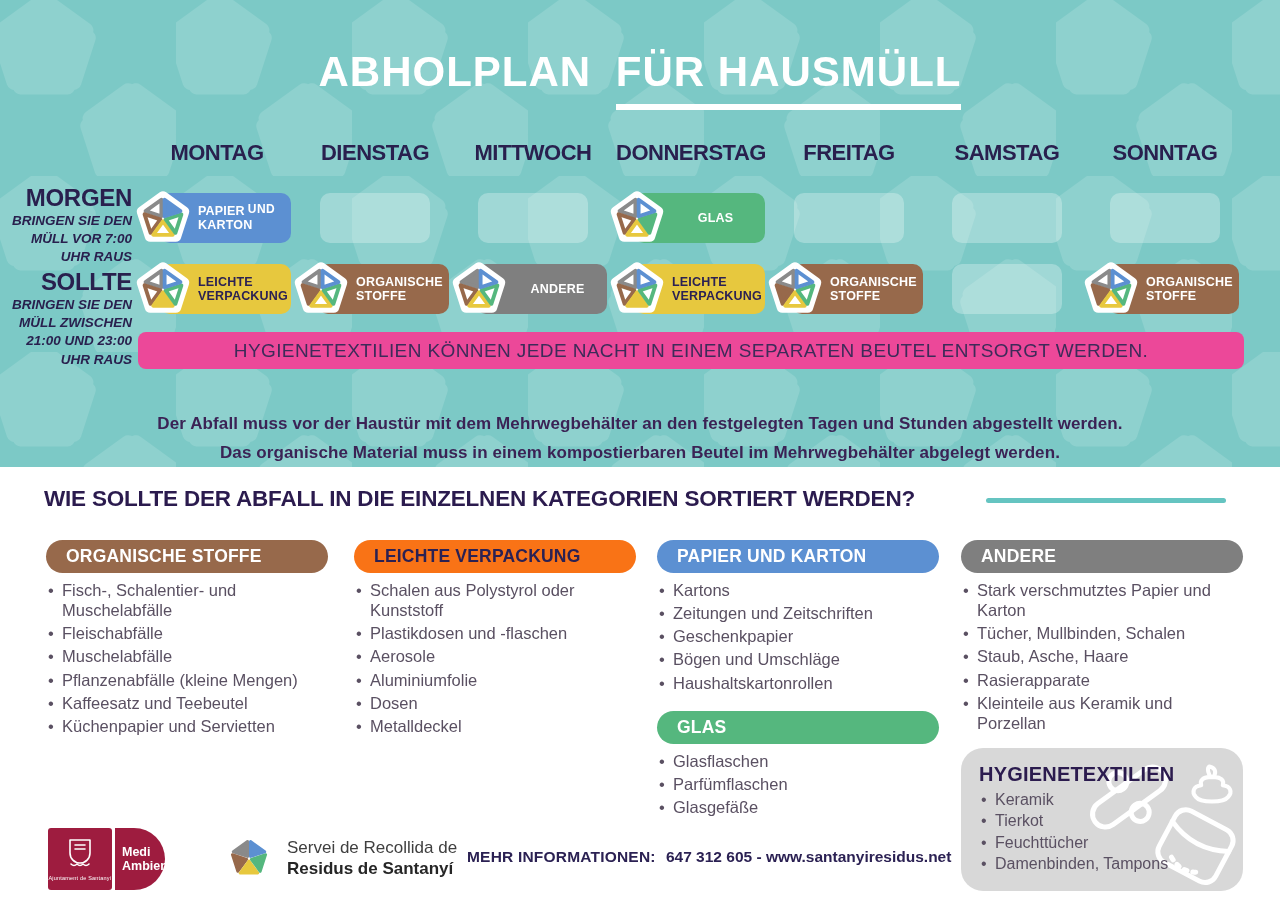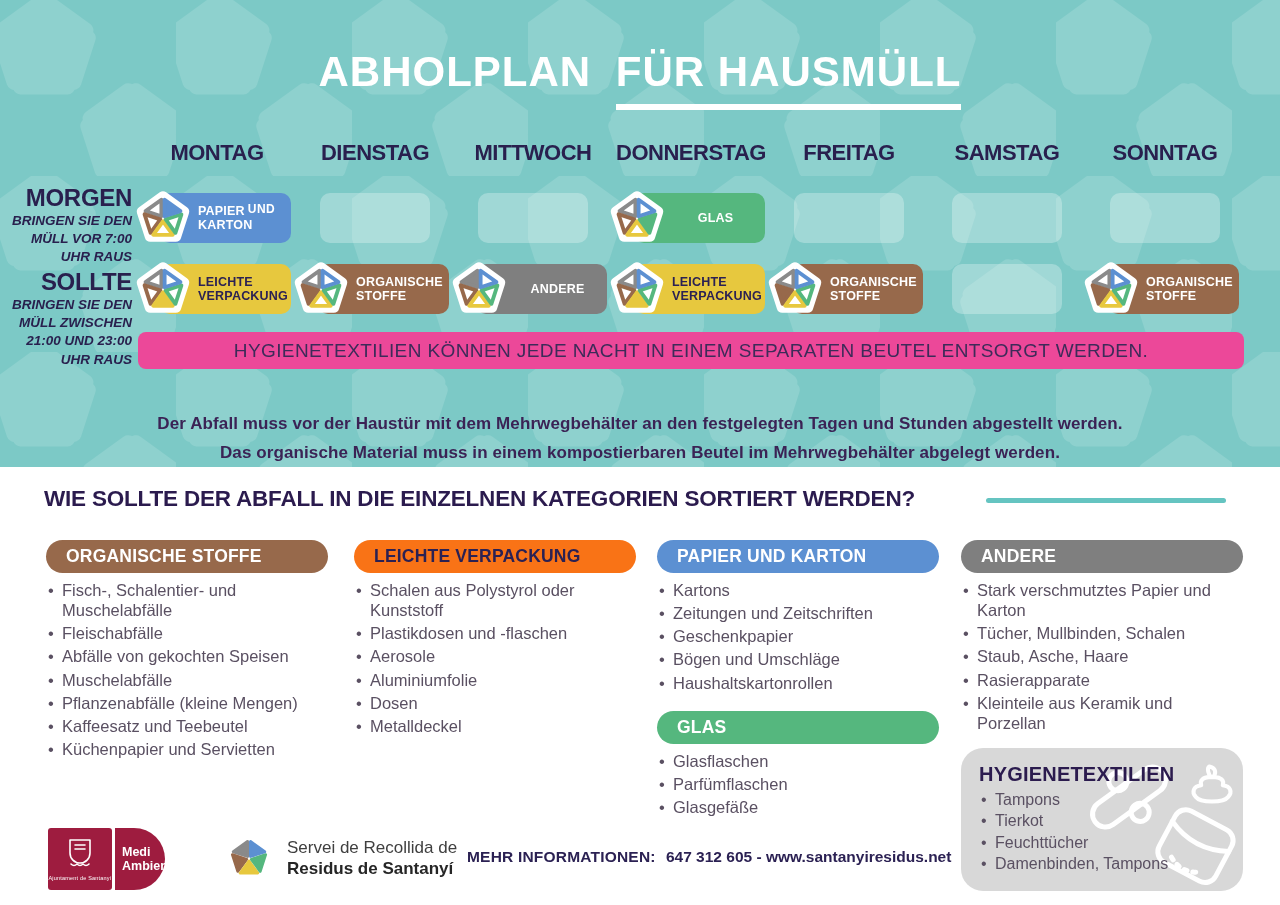--- a/index.html
+++ b/index.html
@@ -273,21 +273,20 @@
 
   <div class="sort-heading">WIE SOLLTE DER ABFALL IN DIE EINZELNEN KATEGORIEN SORTIERT WERDEN?</div>
   <div class="accent-line"></div>
   <div id="sort-cols">
       <div class="sort-col" style="left: 46px;">
         <div class="block">
           <div class="cat-pill" style="background: rgb(151, 105, 75); color: rgb(255, 255, 255);">ORGANISCHE STOFFE</div>
           <ul class="cat-items">
             <li class="cat-item">Fisch-, Schalentier- und Muschelabfälle</li>
             <li class="cat-item">Fleischabfälle</li>
-            <li class="cat-item">Abfälle von gekochten Speisen</li>
             <li class="cat-item">Muschelabfälle</li>
             <li class="cat-item">Pflanzenabfälle (kleine Mengen)</li>
             <li class="cat-item">Kaffeesatz und Teebeutel</li>
             <li class="cat-item">Küchenpapier und Servietten</li>
           </ul>
         </div>
       </div>
       <div class="sort-col" style="left: 354px;">
         <div class="block">
           <div class="cat-pill" style="background: #f97316; color: rgb(43, 33, 83);">LEICHTE VERPACKUNG</div>
@@ -328,21 +327,21 @@
             <li class="cat-item">Stark verschmutztes Papier und Karton</li>
             <li class="cat-item">Tücher, Mullbinden, Schalen</li>
             <li class="cat-item">Staub, Asche, Haare</li>
             <li class="cat-item">Rasierapparate</li>
             <li class="cat-item">Kleinteile aus Keramik und Porzellan</li>
           </ul>
         </div>
         <div class="hyg-box">
           <div class="hyg-title">HYGIENETEXTILIEN</div>
           <ul class="cat-items">
-            <li class="cat-item">Tampons</li>
+            <li class="cat-item">Keramik</li>
             <li class="cat-item">Tierkot</li>
             <li class="cat-item">Feuchttücher</li>
             <li class="cat-item">Damenbinden, Tampons</li>
           </ul>
           <span class="hyg-icon" style="left: 118px; top: 10px;"><svg width="100" height="78" viewBox="0 0 100 78" fill="none" stroke="#fff" stroke-width="5" stroke-linejoin="round" stroke-linecap="round">
               <g transform="rotate(-36 50 39)">
                 <rect x="8" y="26" width="84" height="26" rx="13"></rect>
                 <circle cx="50" cy="20" r="9"></circle>
                 <circle cx="50" cy="58" r="9"></circle>
               </g>

